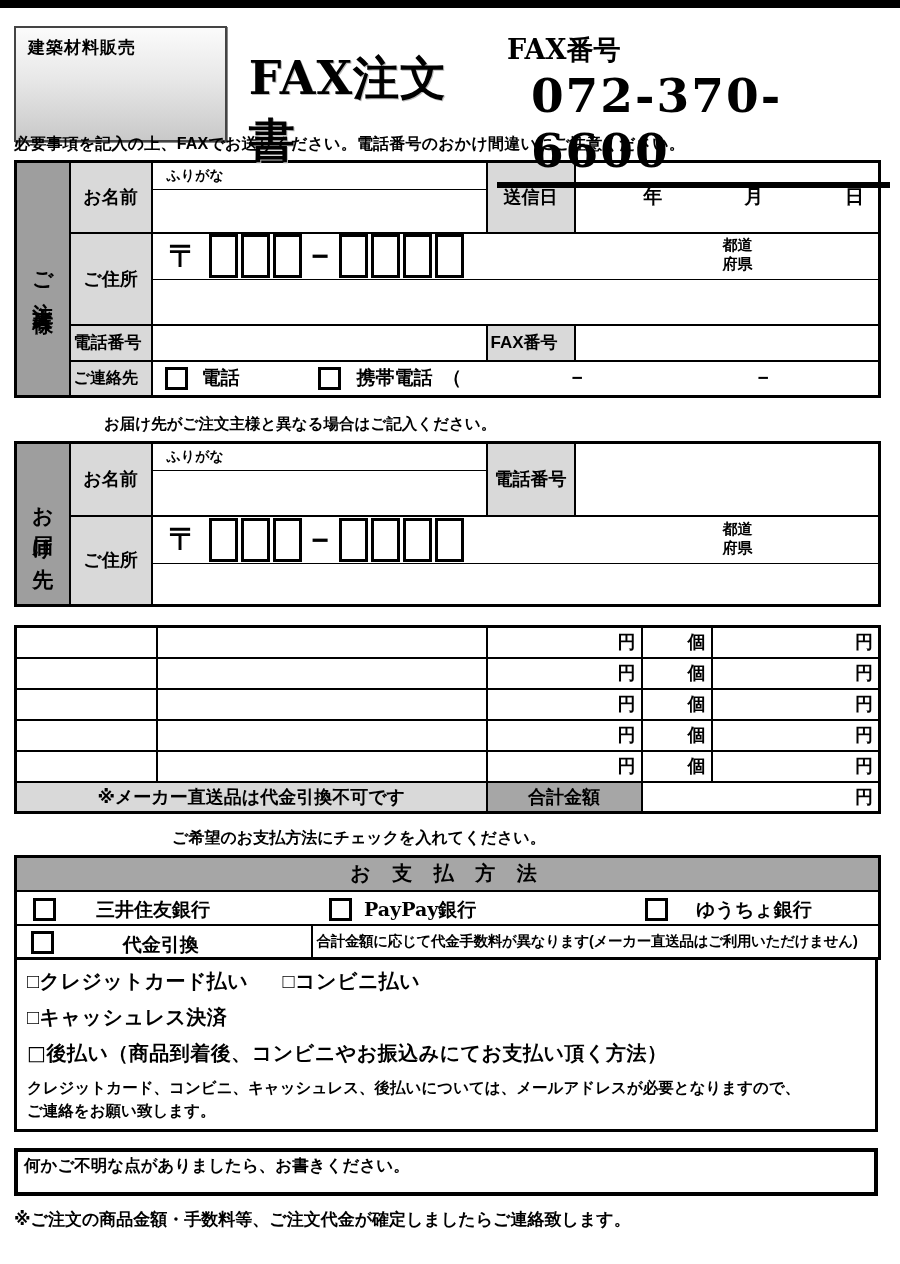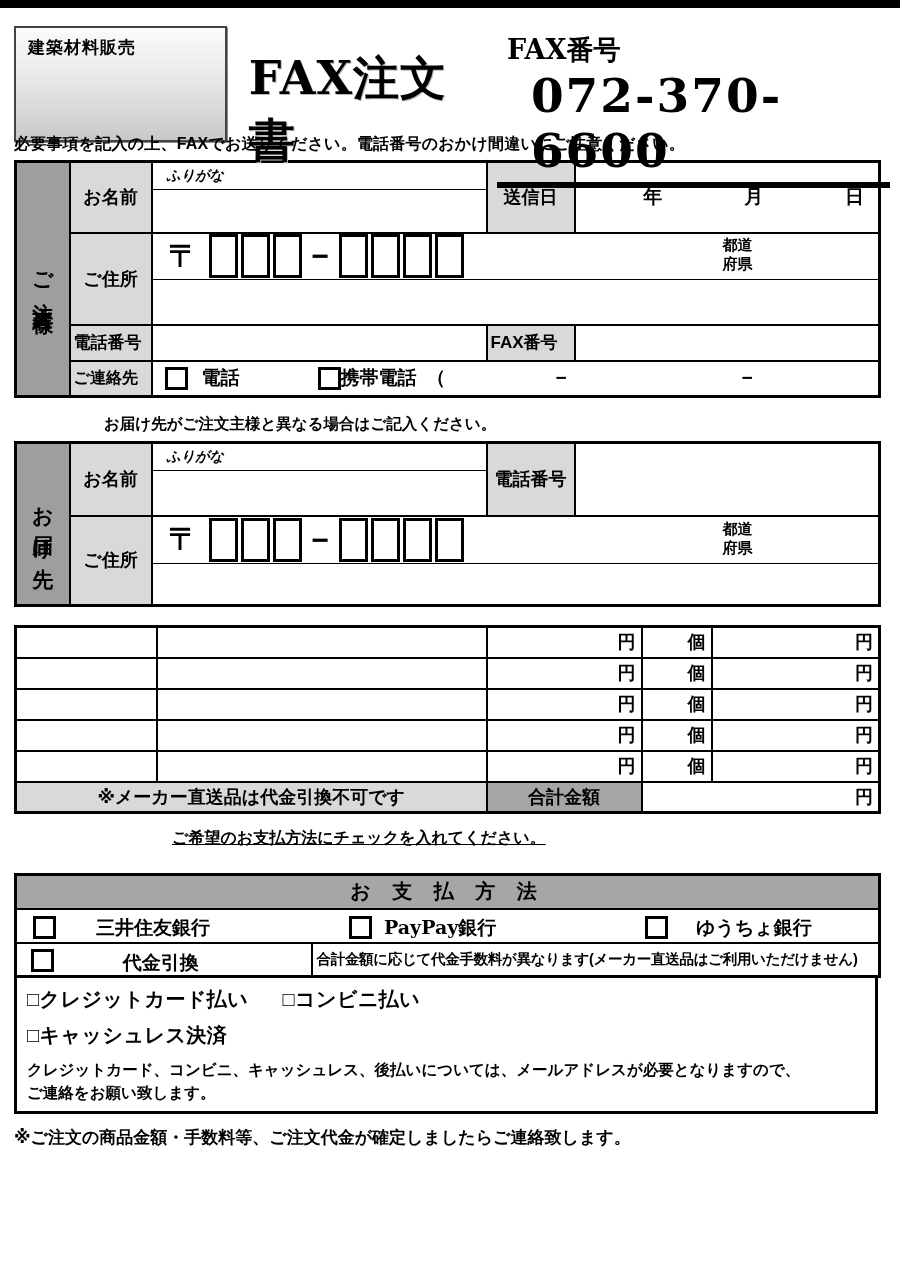--- a/index.html
+++ b/index.html
@@ -41,48 +41,48 @@
   table.form { border-collapse:collapse; table-layout:fixed; margin-left:14px; width:864px; }
   table.form td { border:2px solid #000; vertical-align:middle; overflow:hidden; }
   table.form { border:3px solid #000; }
   td.strip {
     background:#9e9e9e; text-align:center; font-weight:bold; font-size:21px;
     letter-spacing:4px; writing-mode:vertical-rl; text-orientation:upright; padding:6px 0;
   }
   td.lbl { background:#d9d9d9; font-size:18px; font-weight:bold; text-align:center; }
   td.lbl-left { background:#d9d9d9; font-size:17px; font-weight:bold; text-align:left; padding-left:3px; }
   td.blank { background:#fff; }
-  .furigana { font-size:14px; font-weight:bold; padding:3px 0 3px 14px;font-style:italic; }
+  .furigana { font-size:14px; font-weight:bold; padding:3px 0 3px 14px; }
 
   
   .postal-wrap { display:flex; align-items:center; padding-left:16px; position:relative; }
   .postal-mark { font-size:30px; font-weight:bold; margin-right:10px; }
   .pbox-group { display:flex; gap:3px; }
   .pbox { width:29px; height:44px; border:3px solid #000; background:#fff; }
   .pdash { font-size:30px; font-weight:bold; margin:0 10px; }
   .pref { position:absolute; left:570px; top:2px; font-size:15px; font-weight:bold; line-height:1.25; text-align:left; }
 
   
   .date-flex { display:flex; }
   .date-flex span { flex:1; text-align:right; font-size:19px; font-weight:bold; padding-right:14px; }
 
   
   .contact-flex { display:flex; align-items:center; padding-left:12px; font-size:19px; font-weight:bold; }
   .checkbox {
     display:inline-block; width:23px; height:23px; border:3px solid #000; background:#fff; flex:none;
   }
   .contact-flex .t1 { margin:0 0 0 14px; }
   .contact-flex .cb2 { margin-left:78px; }
-  .contact-flex .t2 { }
+  .contact-flex .t2 { margin-left:16px; }
   .contact-flex .paren { margin-left:10px; font-weight:bold; }
   .contact-flex .dash1 { margin-left:110px; }
   .contact-flex .dash2 { margin-left:175px; }
 
   .section-note { font-size:15.5px; font-weight:bold; margin:16px 0 6px 104px; }
-  .pay-note { font-size:16px; font-weight:bold; margin:14px 0 24px 172px;text-decoration:underline; }
+  .pay-note { font-size:16px; font-weight:bold; margin:14px 0 6px 172px; }
 
   
   table.items td { height:31px; }
   td.head { background:#a6a6a6; font-size:18px; font-weight:bold; text-align:center; height:30px; }
   td.unit { text-align:right; font-size:18px; font-weight:bold; padding-right:5px; }
   td.foot-note { background:#d9d9d9; text-align:center; font-size:18px; font-weight:bold; height:40px; }
   td.total-lbl { background:#a6a6a6; text-align:center; font-size:18px; font-weight:bold; }
 
   
   td.pay-head { background:#a6a6a6; text-align:center; font-size:20px; font-weight:bold; letter-spacing:8px; height:34px; }
@@ -317,21 +317,21 @@
     <tbody>
         <tr>
       <td class="pay-head" colspan="2">お 支 払 方 法</td>
     </tr>
     <tr>
       <td colspan="2" class="bank-row">
         <span class="bank-opt" style="left:16px;">
           <span class="checkbox"></span>
           <span class="bl">三井住友銀行</span>
         </span>
-        <span class="bank-opt b2" style="left:312px;margin-left:20px;">
+        <span class="bank-opt b2" style="left:312px;">
           <span class="checkbox"></span>
           <span class="bl">PayPay銀行</span>
         </span>
         <span class="bank-opt" style="left:628px;">
           <span class="checkbox"></span>
           <span class="bl" style="margin-left:28px;">ゆうちょ銀行</span>
         </span>
       </td>
     </tr>
     <tr>
@@ -345,22 +345,28 @@
     </table>
 
   <div class="credit-box">
     <div class="credit-line">
       <span>□クレジットカード払い</span>
       <span class="opt2">□コンビニ払い</span>
     </div>
     <div class="credit-line">
       <span>□キャッシュレス決済</span>
     </div>
+    <div class="credit-line credit-mincho">
+      <span>□後払い（商品到着後、コンビニやお振込みにてお支払い頂く方法）</span>
+    </div>
     <div class="credit-note">
       <span>クレジットカード、コンビニ、キャッシュレス、後払いについては、メールアドレスが必要となりますので、</span><br>
       <span>ご連絡をお願い致します。</span>
     </div>
   </div>
 
+  <div class="remarks-box">
+    <span>何かご不明な点がありましたら、お書きください。</span>
+  </div>
 
   <div class="footnote1">※ご注文の商品金額・手数料等、ご注文代金が確定しましたらご連絡致します。</div>
 
 </div>
 
 </body></html>

